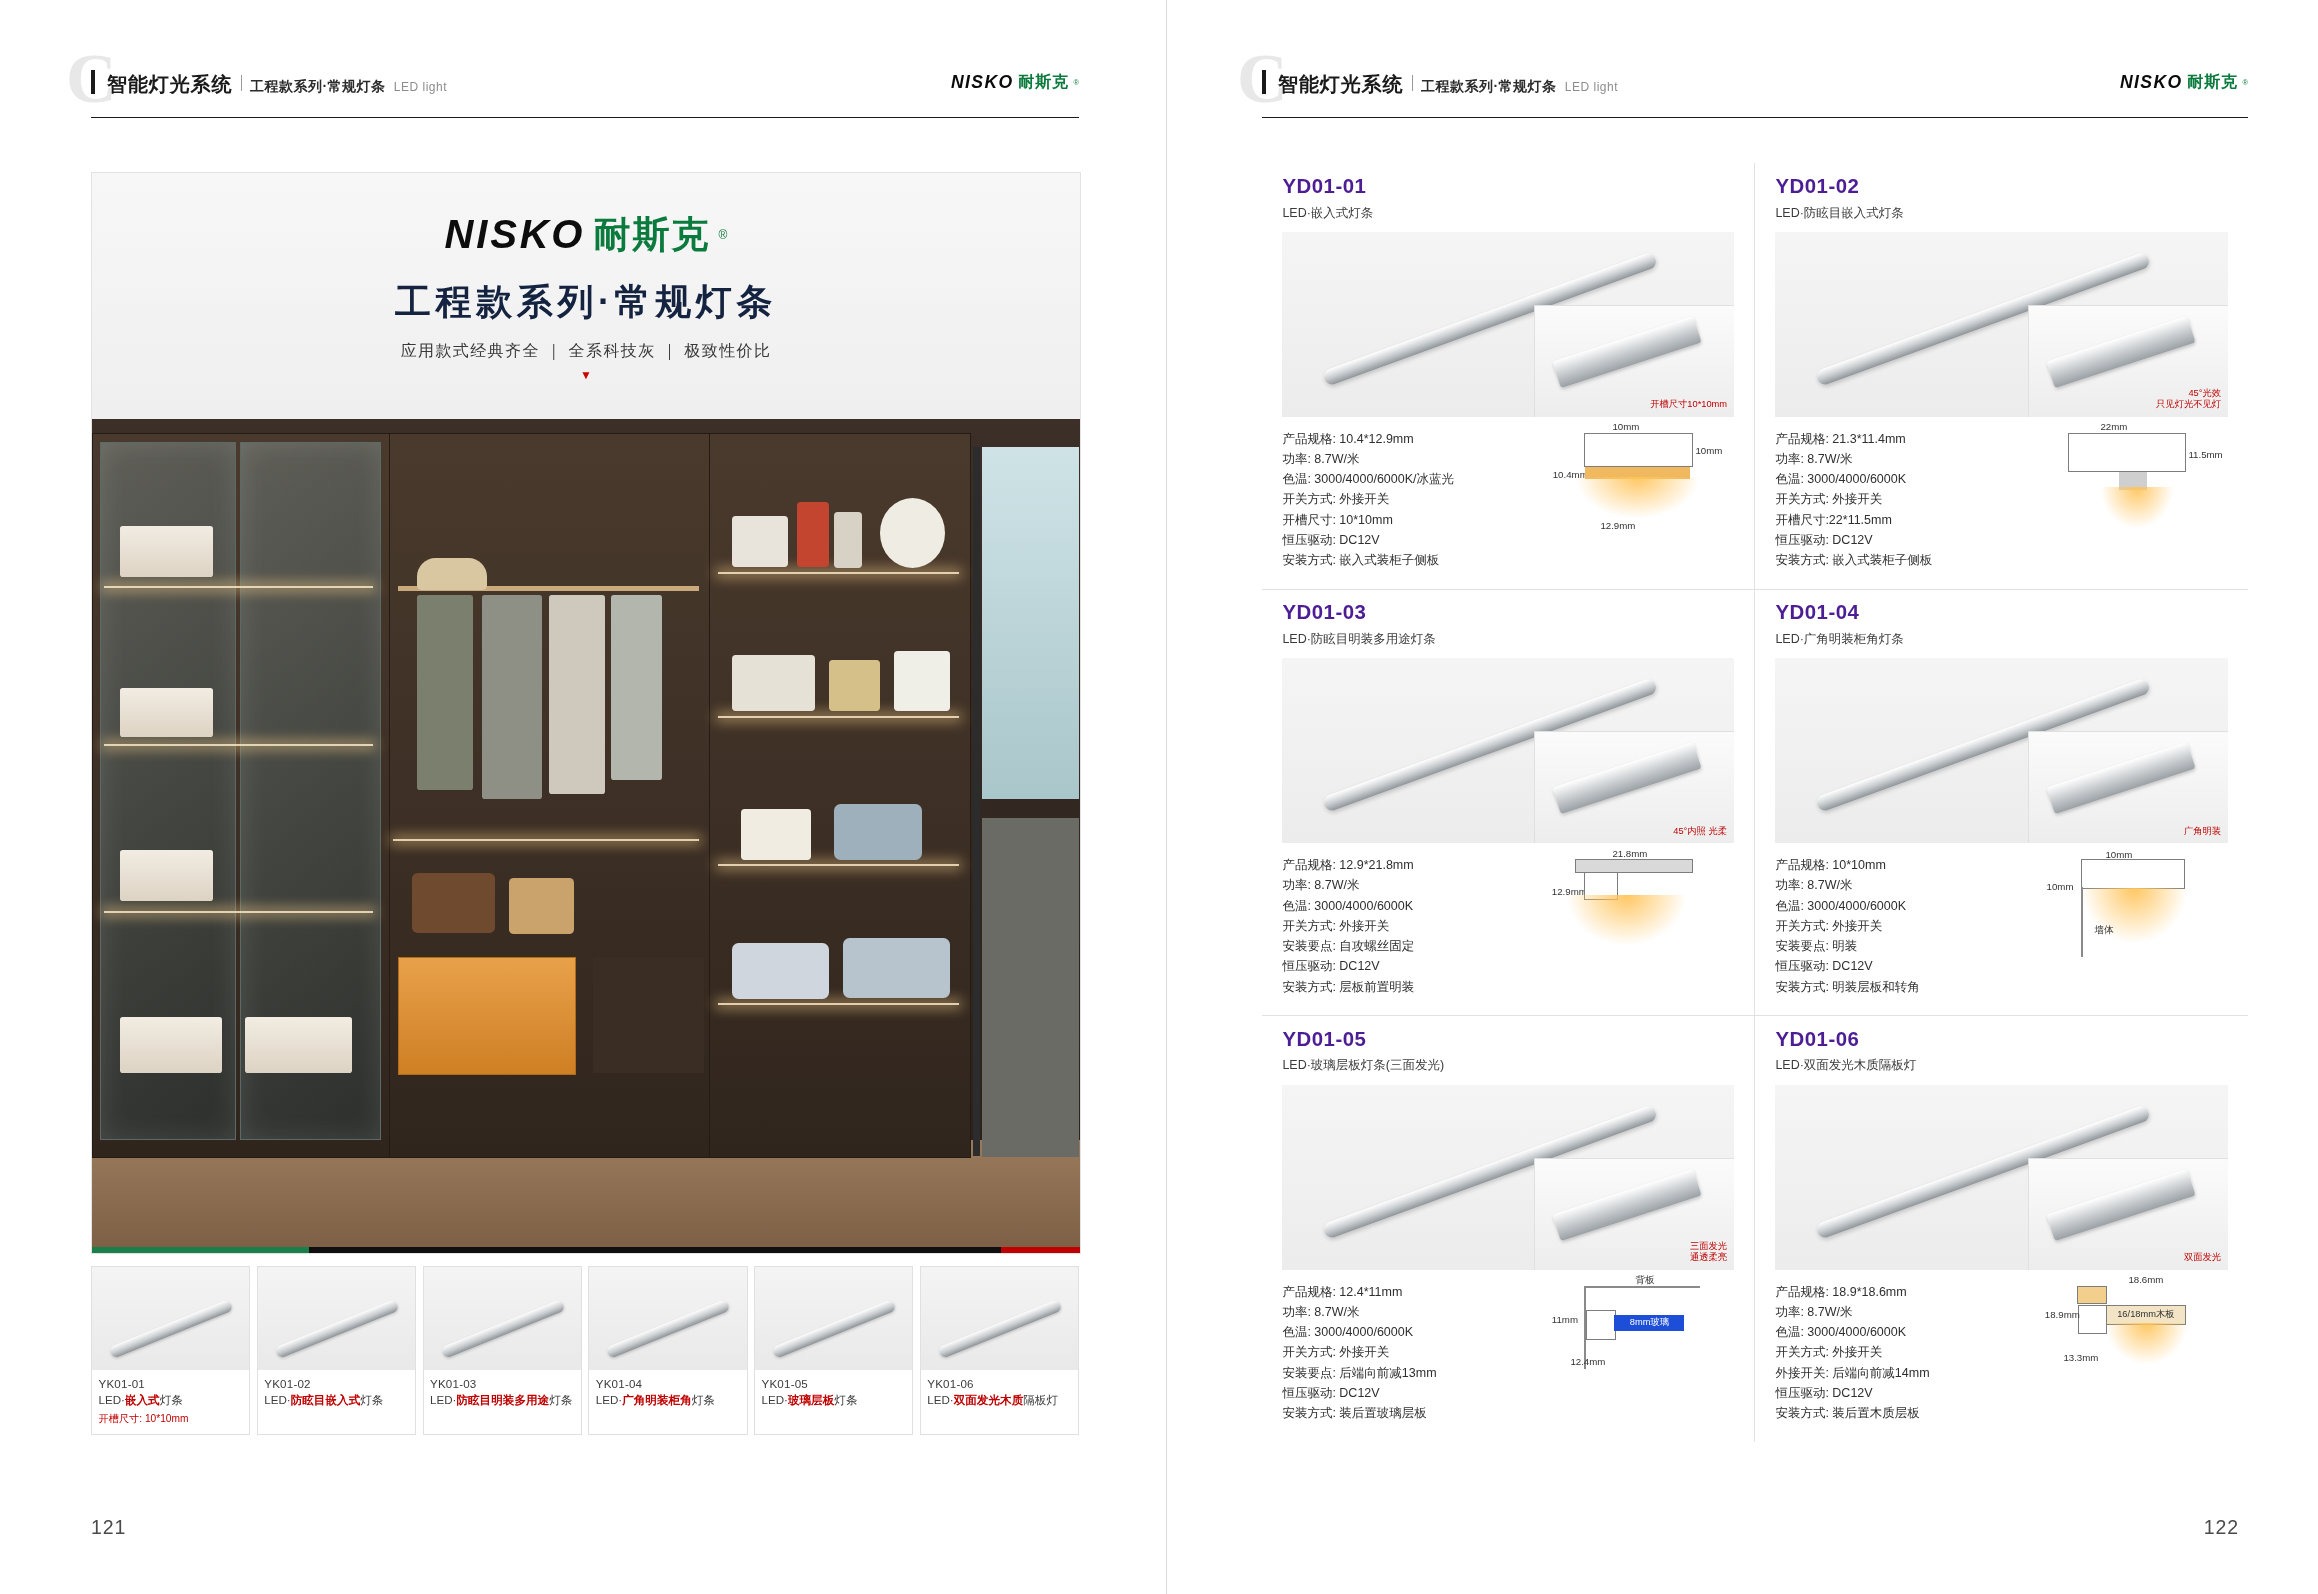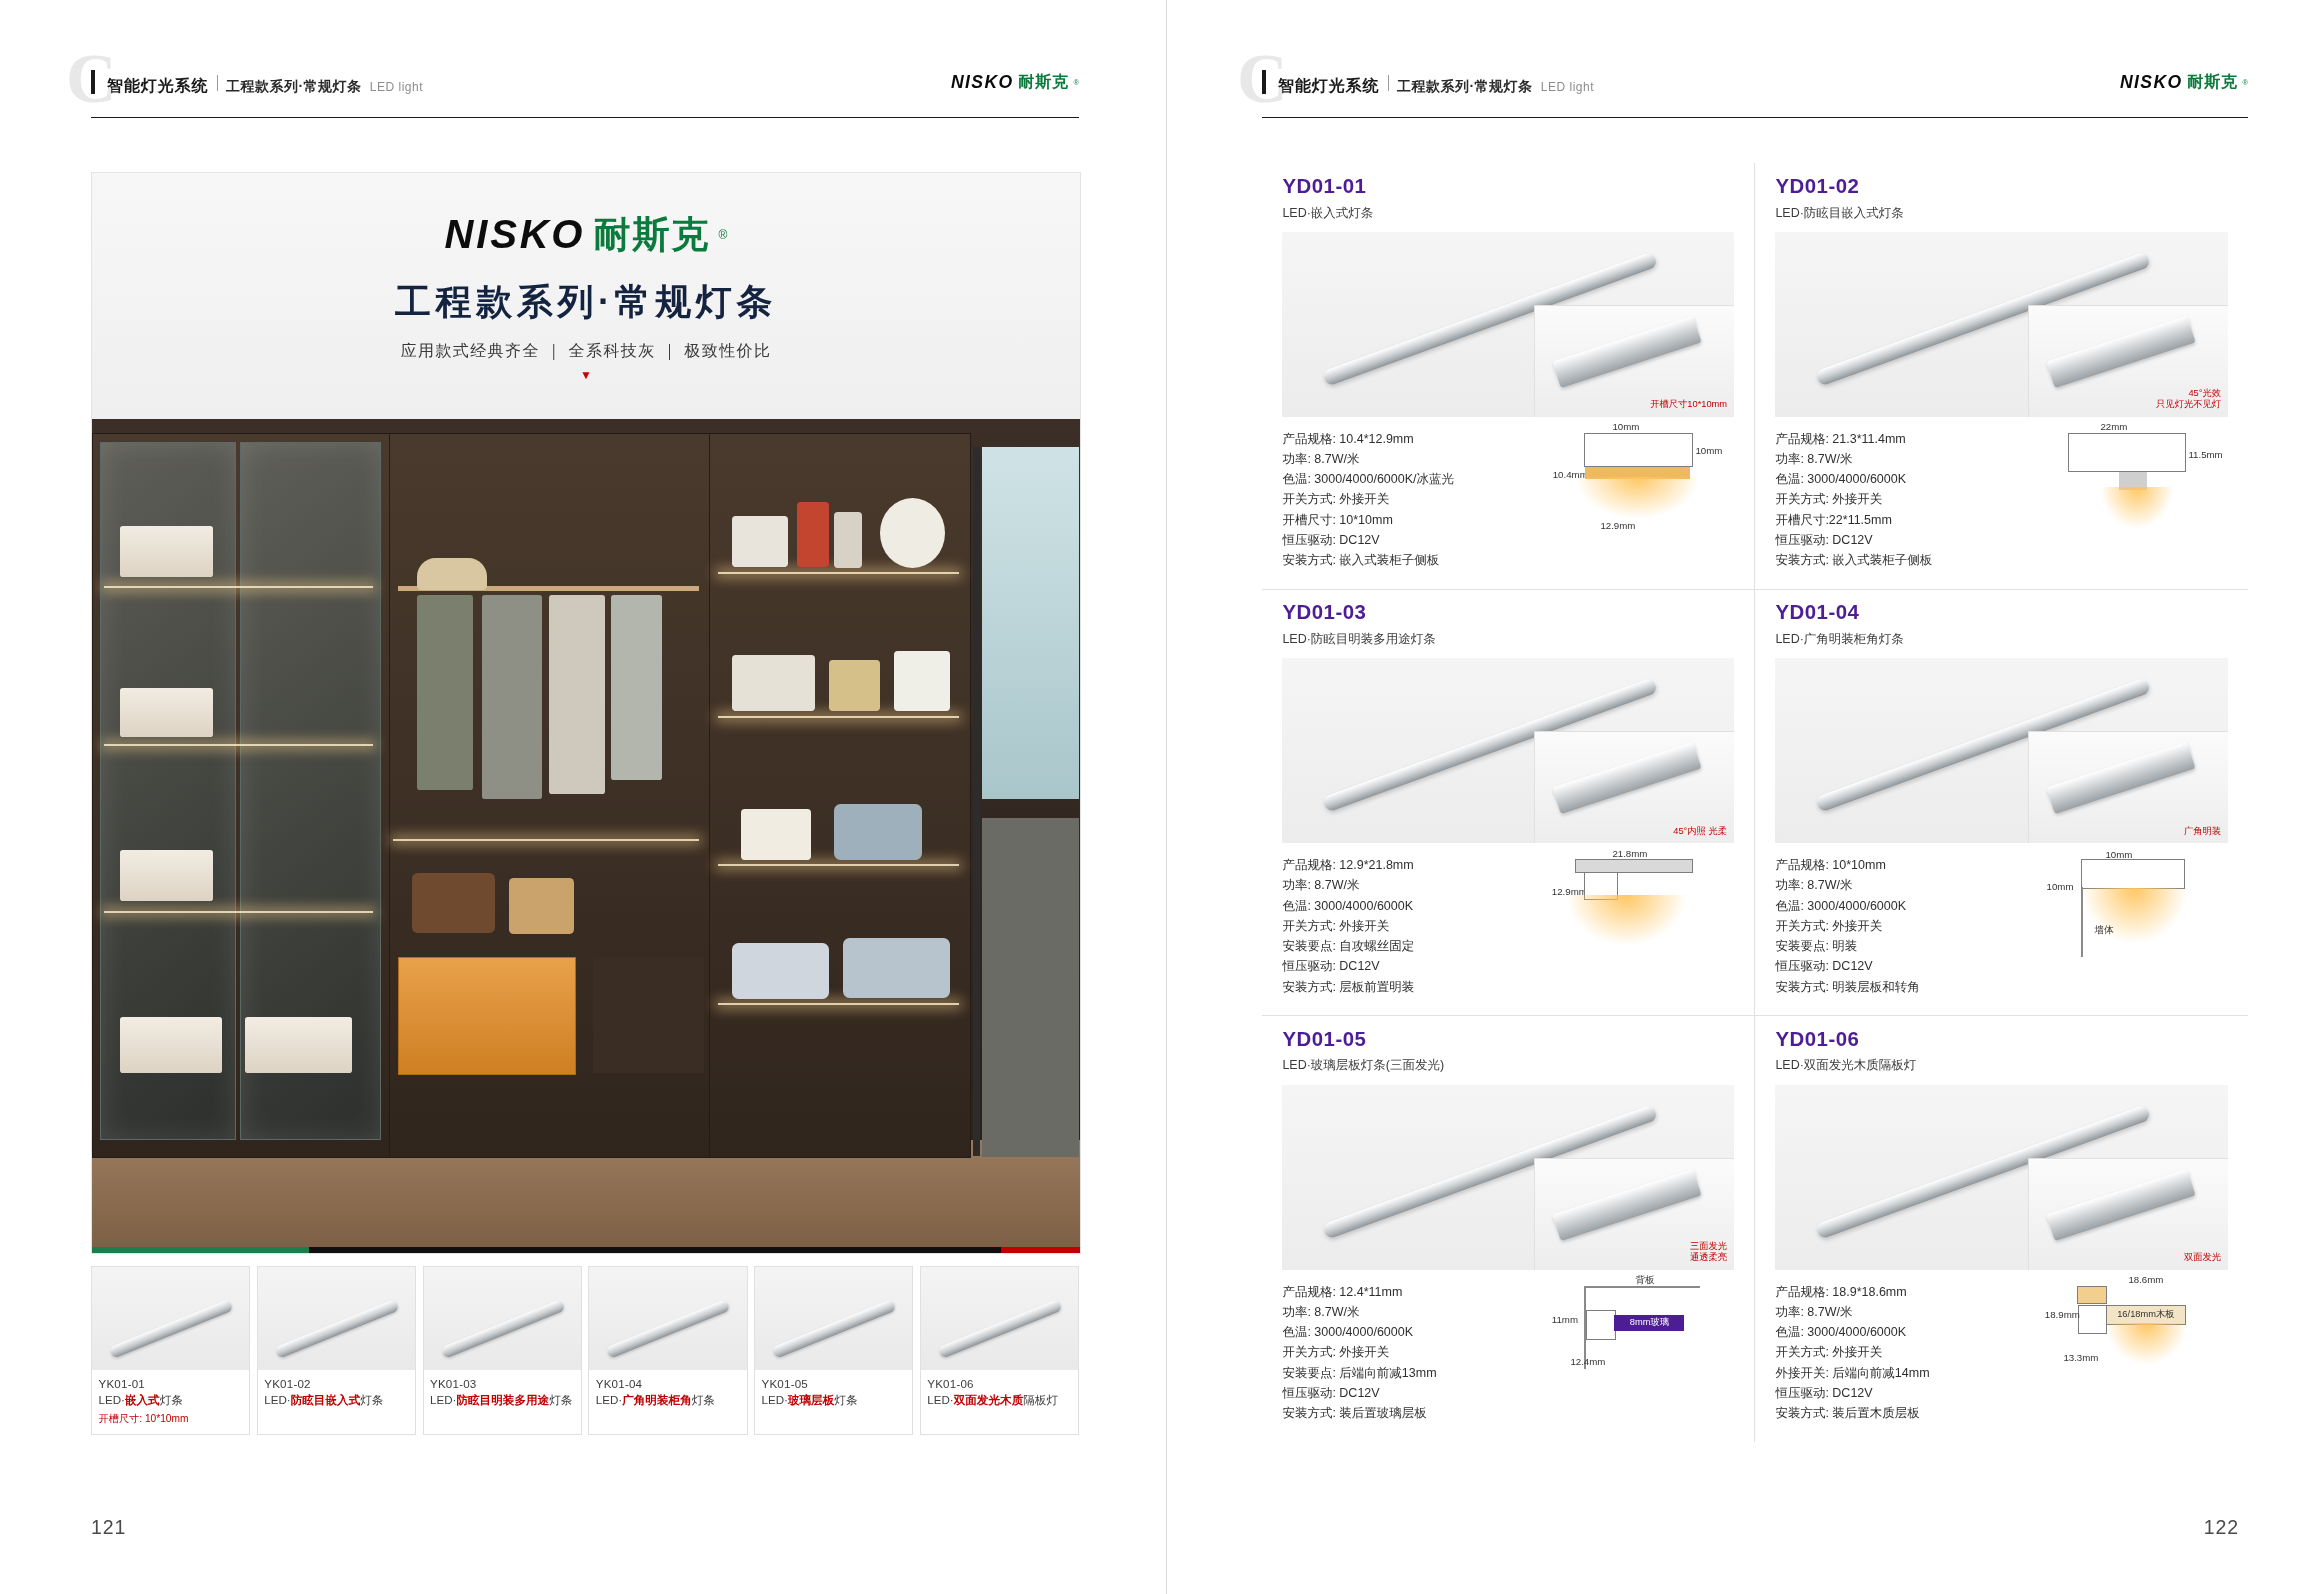--- a/index.html
+++ b/index.html
@@ -7,21 +7,21 @@
   .spread{width:2334px;height:1595px;position:relative;background:#ffffff;display:flex;}
   .page{position:relative;height:1595px;box-sizing:border-box;background:#fff;}
   .page-left{width:1167px;}
   .page-right{width:1167px;}
   .gutter{position:absolute;left:1166px;top:0;width:1.4px;height:1595px;background:#d9d9d9;}
 
   
   .hdr{position:absolute;top:60px;height:45px;display:flex;align-items:center;}
   .hdr .c-mark{position:absolute;left:-25px;top:-16px;font-size:70px;line-height:1;color:#e8e8e8;font-weight:700;font-family:"Liberation Serif",serif;}
   .hdr-bar{position:absolute;left:0;top:10.2px;width:4.2px;height:24px;background:#1a1a1a;}
-  .hdr-title{font-size:16px;font-weight:700;letter-spacing:0.9px;color:#1a1a1a;}
+  .hdr-title{font-size:20px;font-weight:700;letter-spacing:0.9px;color:#1a1a1a;}
   .hdr-sep{display:inline-block;width:0.9px;height:16px;background:#9a9a9a;margin:0 8.3px;vertical-align:-1.9px;}
   .hdr-sub{font-size:14px;font-weight:700;color:#2b2b2b;letter-spacing:0.5px;}
   .hdr-en{font-size:12px;color:#8c8c8c;margin-left:8.3px;letter-spacing:0.5px;margin-top:12px;}
   .hdr-logo{position:absolute;display:flex;align-items:center;gap:4.6px;}
   .logo-n{font-size:17.6px;font-weight:800;letter-spacing:1.4px;color:#0b0b0b;font-style:italic;}
   .logo-cn{font-size:16px;font-weight:800;color:#0b7a3d;letter-spacing:0.9px;}
   .logo-r{font-size:7.4px;vertical-align:super;color:#0b7a3d;}
   .hdr-rule{position:absolute;height:1.4px;background:#1a1a1a;}
 
   
@@ -73,21 +73,21 @@
   .inset .profile{position:absolute;left:18.5px;top:32px;width:148px;height:28px;transform:rotate(-18deg);background:linear-gradient(180deg,#ffffff,#c6cacd 55%,#9aa0a4);border-radius:3.7px;box-shadow:0 1.9px 3.7px rgba(0,0,0,.2);}
   .inset-tag{position:absolute;right:6.5px;bottom:5.6px;font-size:9.3px;color:#c00000;line-height:1.25;text-align:right;}
   .specs{display:flex;margin-top:12px;}
   .spec-list{width:274px;}
   .spec-list div{font-size:12.5px;color:#2f2f2f;line-height:1.62;}
   .diagram{flex:1;position:relative;height:116px;}
   .dg-box{position:absolute;border:0.9px solid #7d7d7d;background:#fff;}
   .dg-fill{position:absolute;background:#d9d9d9;}
   .dg-dim{position:absolute;font-size:9.7px;color:#333;}
   .dg-glow{position:absolute;background:radial-gradient(ellipse at top,rgba(255,196,90,.95),rgba(255,196,90,0) 70%);}
-  .dg-blue{position:absolute;background:#4c1d95;color:#fff;font-size:9.3px;display:flex;align-items:center;justify-content:center;}
+  .dg-blue{position:absolute;background:#1d4ed8;color:#fff;font-size:9.3px;display:flex;align-items:center;justify-content:center;}
   .dg-wood{position:absolute;background:#f3e4c6;border:0.9px solid #7d7d7d;font-size:9.3px;color:#333;display:flex;align-items:center;justify-content:center;}
   .dg-line{position:absolute;background:#8a8a8a;}
 </style>
 </head>
 <body>
 
 <div class="spread">
 
   <div class="page page-left">
 

